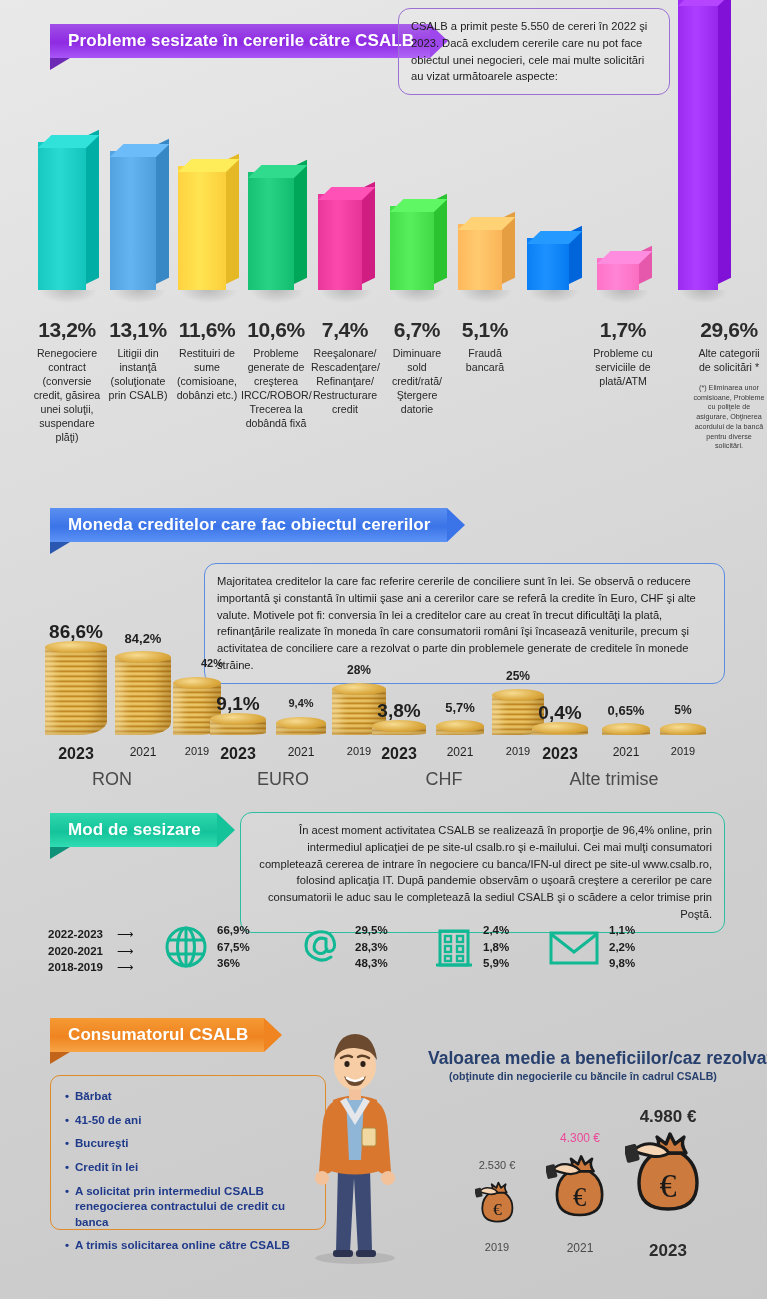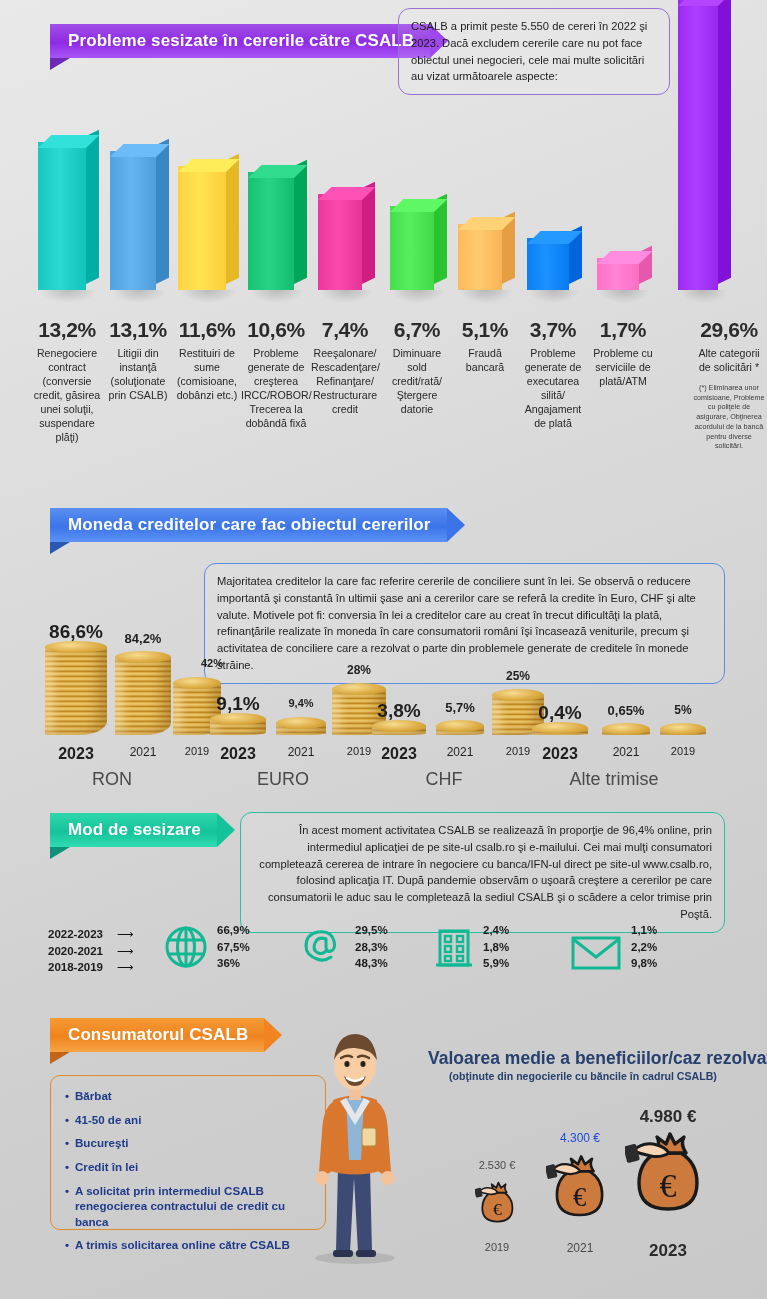--- a/index.html
+++ b/index.html
@@ -289,21 +289,21 @@
           <rect x="23" y="21" width="6" height="6" fill="none" stroke="#11b894" stroke-width="2.4"></rect>
           <rect x="11" y="31" width="6" height="5" fill="none" stroke="#11b894" stroke-width="2.4"></rect>
           <rect x="23" y="31" width="6" height="5" fill="none" stroke="#11b894" stroke-width="2.4"></rect>
         </svg>
         <div class="vals">
           <div>2,4%</div>
           <div>1,8%</div>
           <div>5,9%</div>
         </div>
       </div>
-      <div class="chan" style="left: 570px; top: 922px; align-items: flex-end;">
+      <div class="chan" style="left: 548px; top: 922px;">
         <svg width="52" height="40" viewBox="0 0 52 40">
           <rect x="3" y="6" width="46" height="30" fill="none" stroke="#11b894" stroke-width="3"></rect>
           <path d="M3 7 L26 25 L49 7" fill="none" stroke="#11b894" stroke-width="3"></path>
         </svg>
         <div class="vals">
           <div>1,1%</div>
           <div>2,2%</div>
           <div>9,8%</div>
         </div>
       </div>
@@ -368,21 +368,21 @@
         </svg></div>
       <div class="bag-val" style="left: 497px; top: 1158.84px; font-size: 11px; font-weight: normal; position: absolute; color: rgb(74, 74, 74);">2.530 €</div>
       <div class="bag-year" style="left: 497px; top: 1241px; font-size: 11px; font-weight: normal; position: absolute; color: rgb(74, 74, 74);">2019</div>
       <div class="bag-item" style="left: 546.46px; top: 1150.76px;"><svg width="67.08" height="84.24000000000001" viewBox="0 0 86 108">
           <path d="M30 26 q-16 10 -16 30 q0 26 29 26 q29 0 29 -26 q0 -20 -16 -30 Z" fill="#cc7a3d" stroke="#1a1a1a" stroke-width="3.4"></path>
           <path d="M30 26 q6 -9 2 -16 l9 7 l4 -10 l5 10 l9 -7 q-4 7 2 16 Z" fill="#cc7a3d" stroke="#1a1a1a" stroke-width="3.4" stroke-linejoin="round"></path>
           <text x="43" y="70" font-size="34" font-family="Liberation Serif, serif" text-anchor="middle" fill="#1a1a1a">€</text>
           <path d="M8 24 q10 -10 24 -6 q8 2 12 8 q-8 5 -18 3 q-10 -2 -18 -5 Z" fill="#f6d5b4" stroke="#1a1a1a" stroke-width="3"></path>
           <rect x="0" y="18" width="13" height="17" rx="2" transform="rotate(-14 6 26)" fill="#2b2b2b"></rect>
         </svg></div>
-      <div class="bag-val" style="left: 580px; top: 1130.76px; font-size: 12px; font-weight: normal; position: absolute; color: #1d4ed8;">4.300 €</div>
+      <div class="bag-val" style="left: 580px; top: 1130.76px; font-size: 12px; font-weight: normal; position: absolute; color: #ec4899;">4.300 €</div>
       <div class="bag-year" style="left: 580px; top: 1241px; font-size: 12px; font-weight: normal; position: absolute; color: rgb(74, 74, 74);">2021</div>
       <div class="bag-item" style="left: 625px; top: 1127px;"><svg width="86" height="108" viewBox="0 0 86 108">
           <path d="M30 26 q-16 10 -16 30 q0 26 29 26 q29 0 29 -26 q0 -20 -16 -30 Z" fill="#cc7a3d" stroke="#1a1a1a" stroke-width="3.4"></path>
           <path d="M30 26 q6 -9 2 -16 l9 7 l4 -10 l5 10 l9 -7 q-4 7 2 16 Z" fill="#cc7a3d" stroke="#1a1a1a" stroke-width="3.4" stroke-linejoin="round"></path>
           <text x="43" y="70" font-size="34" font-family="Liberation Serif, serif" text-anchor="middle" fill="#1a1a1a">€</text>
           <path d="M8 24 q10 -10 24 -6 q8 2 12 8 q-8 5 -18 3 q-10 -2 -18 -5 Z" fill="#f6d5b4" stroke="#1a1a1a" stroke-width="3"></path>
           <rect x="0" y="18" width="13" height="17" rx="2" transform="rotate(-14 6 26)" fill="#2b2b2b"></rect>
         </svg></div>
       <div class="bag-val" style="left: 668px; top: 1107px; font-size: 17px; font-weight: bold; position: absolute; color: rgb(43, 43, 43);">4.980 €</div>
       <div class="bag-year" style="left: 668px; top: 1241px; font-size: 17px; font-weight: bold; position: absolute; color: rgb(43, 43, 43);">2023</div>
@@ -409,24 +409,20 @@
       <div class="txt">Reeşalonare/ Rescadenţare/ Refinanţare/ Restructurare credit</div>
     </div>
     <div class="blabel" style="left: 384px; top: 318px; width: 66px;">
       <div class="pct">6,7%</div>
       <div class="txt">Diminuare sold credit/rată/ Ştergere datorie</div>
     </div>
     <div class="blabel" style="left: 454px; top: 318px; width: 62px;">
       <div class="pct">5,1%</div>
       <div class="txt">Fraudă bancară</div>
     </div>
-    <div class="blabel" style="left: 518px; top: 318px; width: 70px;">
-      <div class="pct">3,7%</div>
-      <div class="txt">Probleme generate de executarea silită/ Angajament de plată</div>
-    </div>
     <div class="blabel" style="left: 590px; top: 318px; width: 66px;">
       <div class="pct">1,7%</div>
       <div class="txt">Probleme cu serviciile de plată/ATM</div>
     </div>
     <div class="blabel" style="left: 692px; top: 318px; width: 74px;">
       <div class="pct">29,6%</div>
       <div class="txt">Alte categorii de solicitări *</div>
       <div class="note">(*) Eliminarea unor comisioane, Probleme cu poliţele de asigurare, Obţinerea acordului de la bancă pentru diverse solicitări.</div>
     </div>
   </div>

